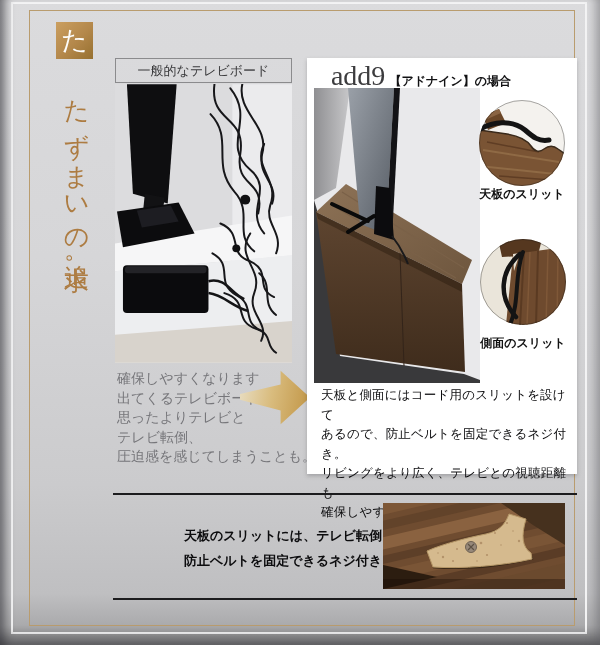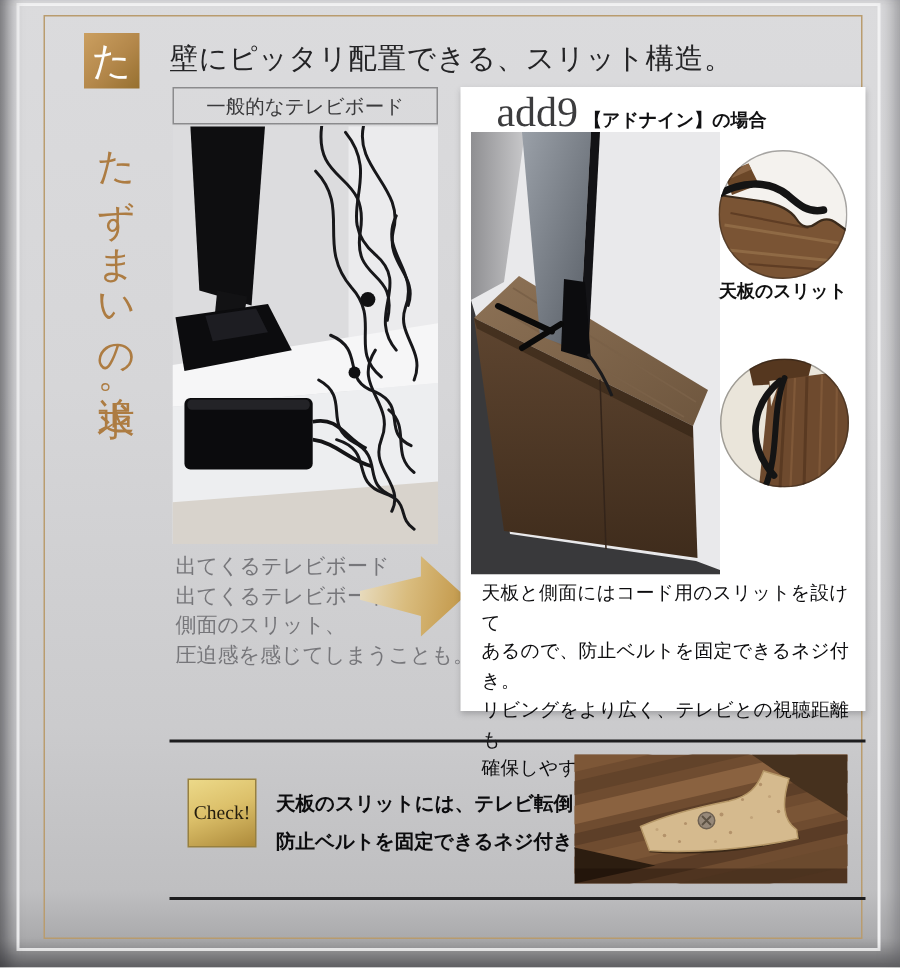--- a/index.html
+++ b/index.html
@@ -72,21 +72,20 @@
 <div id="stage">
 
   <div class="abs white-frame"></div>
   <div class="abs gold-frame"></div>
 
   <div class="abs side-box">
     <span>た</span>
   </div>
   <div class="abs side-rest">たずまいの追求。</div>
 
-  <div class="abs heading">壁にピッタリ配置できる、スリット構造。</div>
 
   <div class="abs label-box">
     <span>一般的なテレビボード</span>
   </div>
 
   <div class="abs left-photo">
     <svg width="177" height="279" viewBox="0 0 178 280">
       <rect width="178" height="280" fill="#dcdcde"></rect>
       <rect x="118" width="60" height="280" fill="#ebebed"></rect>
       <polygon points="0,160 178,132 178,172 0,188" fill="#f6f6f7"></polygon>
@@ -114,23 +113,24 @@
         <path d="M136,150 C120,175 150,185 140,210 C132,230 156,240 147,258"></path>
         <path d="M150,60 C138,84 166,96 156,122 C150,140 170,150 162,170"></path>
         <path d="M145,190 C160,202 146,220 162,232"></path>
       </g>
       <circle cx="131" cy="116" r="5" fill="#101012"></circle>
       <circle cx="122" cy="165" r="4" fill="#101012"></circle>
     </svg>
   </div>
 
   <div class="abs caption">
-    <div>出てくるテレビボード</div>
+    <div>確保しやすくなります</div>
     <div>出てくるテレビボード。</div>
-    <div>側面のスリット、</div>
+    <div>思ったよりテレビと</div>
+    <div>テレビ転倒、</div>
     <div>圧迫感を感じてしまうことも。</div>
   </div>
 
   <div class="abs gold-arrow"></div>
 
   <div class="abs white-panel"></div>
 
   <div class="abs panel-header">
     <span class="brand">add9</span><span class="brand-note">【アドナイン】の場合</span>
   </div>
@@ -212,33 +212,31 @@
         <g stroke="#7f5838" stroke-width="1.5" fill="none">
           <path d="M50,13 L47,86 M68,11 L66,86 M78,10 L77,86"></path>
         </g>
         <polygon points="33,15 40,14 34,32" fill="#e7e1d4"></polygon>
         <path d="M40,15 C20,32 18,58 36,78" stroke="#141414" stroke-width="4.5" fill="none" stroke-linecap="round"></path>
         <path d="M43,13 C34,36 40,62 30,86" stroke="#141414" stroke-width="4" fill="none" stroke-linecap="round"></path>
       </g>
       <circle cx="43" cy="43" r="42.5" fill="none" stroke="rgba(20,20,20,0.35)"></circle>
     </svg>
   </div>
+  <div class="abs callout-label clabel2">側面のスリット</div>
 
   <div class="abs description">
     <div>天板と側面にはコード用のスリットを設けて</div>
     <div>あるので、防止ベルトを固定できるネジ付き。</div>
     <div>リビングをより広く、テレビとの視聴距離も</div>
     <div>確保しやすくなります。</div>
   </div>
 
   <div class="abs rule rule1"></div>
 
-  <div class="abs check-badge">
-    <span>Check!</span>
-  </div>
 
   <div class="abs check-text">
     <div>天板のスリットには、テレビ転倒</div>
     <div>防止ベルトを固定できるネジ付き。</div>
   </div>
 
   <div class="abs check-photo">
     <svg width="182" height="86" viewBox="0 0 182 86">
       <rect width="182" height="86" fill="#6f4c30"></rect>
       <g transform="rotate(-13 91 43)">

